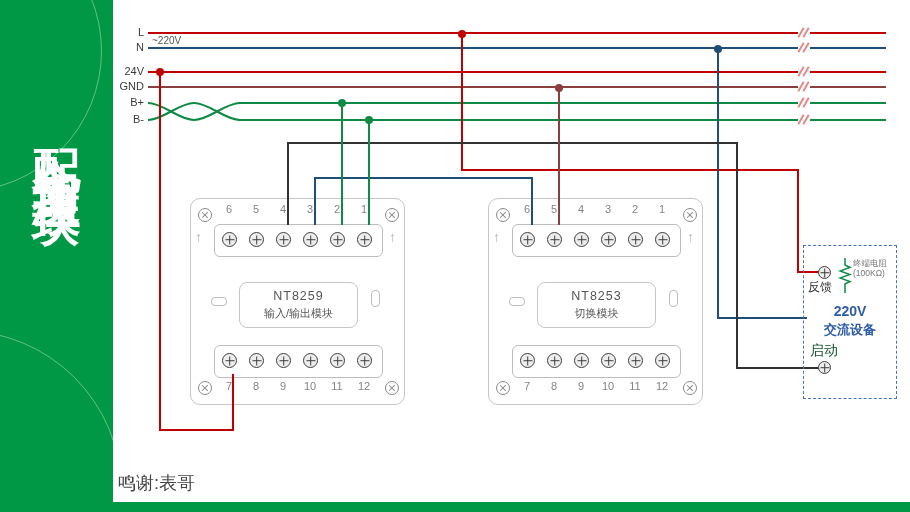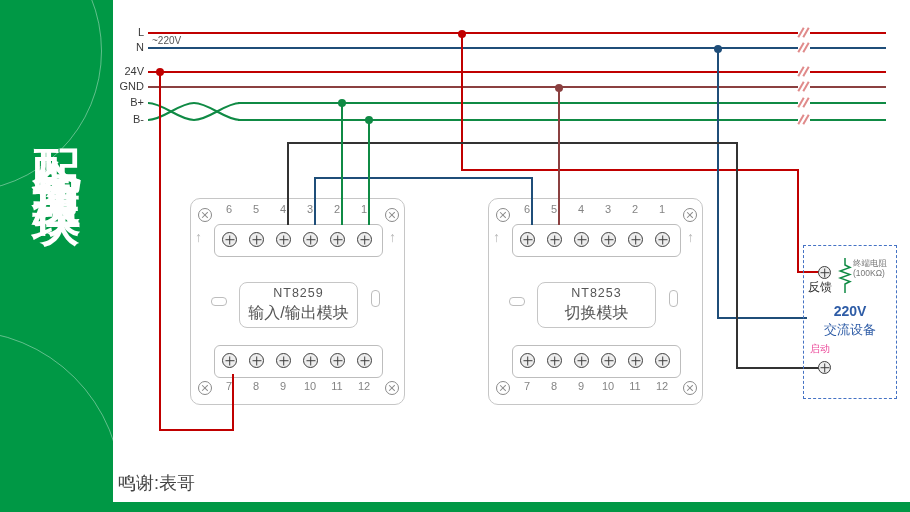--- a/index.html
+++ b/index.html
@@ -43,31 +43,31 @@
   .screw::before{width:1.6px;height:9px;transform:translate(-50%,-50%);}
   .screw::after{width:9px;height:1.6px;transform:translate(-50%,-50%);}
   .screw.small{width:13px;height:13px;}
   .strip{position:absolute;left:23px;width:167px;height:31px;border:1.2px solid #bdbdbd;border-radius:6px;background:#fff;}
   .strip.top{top:25px;} .strip.bottom{top:146px;}
   .tnum{position:absolute;width:20px;text-align:center;font-size:11px;color:#848484;}
   .arrow{position:absolute;font-size:14px;color:#b5b5b5;}
   .label-box{position:absolute;left:48px;top:83px;width:117px;height:44px;border:1.2px solid #c6c6c6;border-radius:8px;
              display:flex;flex-direction:column;align-items:center;justify-content:center;gap:3px;}
   .model{font-size:12.5px;color:#555;letter-spacing:1px;}
-  .mname{font-size:16px;color:#555;}
+  .mname{font-size:11px;color:#555;}
   .pill-h{position:absolute;left:20px;top:98px;width:14px;height:7px;border:1.1px solid #bdbdbd;border-radius:4px;}
   .pill-v{position:absolute;left:180px;top:91px;width:7px;height:15px;border:1.1px solid #bdbdbd;border-radius:4px;}
 
   
   .devbox{position:absolute;left:803px;top:245px;width:92px;height:152px;border:1.5px dashed var(--box_dash_blue);z-index:2;}
   .dev-feedback{position:absolute;left:4px;top:33px;font-size:12px;color:#333;}
-  .dev-start{position:absolute;left:6px;top:96px;font-size:10px;color:#ec4899;text-align:center;}
+  .dev-start{position:absolute;left:6px;top:96px;font-size:14px;color:#14532d;text-align:center;}
   .dev-res-label{position:absolute;left:49px;top:12px;font-size:8.5px;line-height:10px;color:#777;}
   .dev-volt{position:absolute;left:0;top:57px;width:100%;text-align:center;font-size:14px;font-weight:bold;color:var(--device_text_blue);}
-  .dev-name{position:absolute;left:0;top:75px;width:100%;text-align:center;font-size:13px;font-weight:normal;color:var(--device_text_blue);}
+  .dev-name{position:absolute;left:0;top:75px;width:100%;text-align:center;font-size:13px;font-weight:bold;color:var(--device_text_blue);}
 
   
   .credit{position:absolute;left:118px;top:471px;font-size:18px;color:#444;z-index:2;}
   .flogo{position:absolute;left:779px;top:471px;display:flex;align-items:center;gap:5px;z-index:2;}
   .flogo-icon{width:20px;height:20px;border:2px solid var(--logo_red);border-radius:50%;position:relative;display:inline-block;box-sizing:border-box;}
   .flame{position:absolute;left:4px;top:2.5px;width:8px;height:10px;background:var(--logo_red);border-radius:50% 50% 50% 0;transform:rotate(-45deg);}
   .flogo-text{font-size:15px;font-weight:bold;color:var(--logo_red);letter-spacing:1px;white-space:nowrap;}
 </style>
 </head>
 <body>

